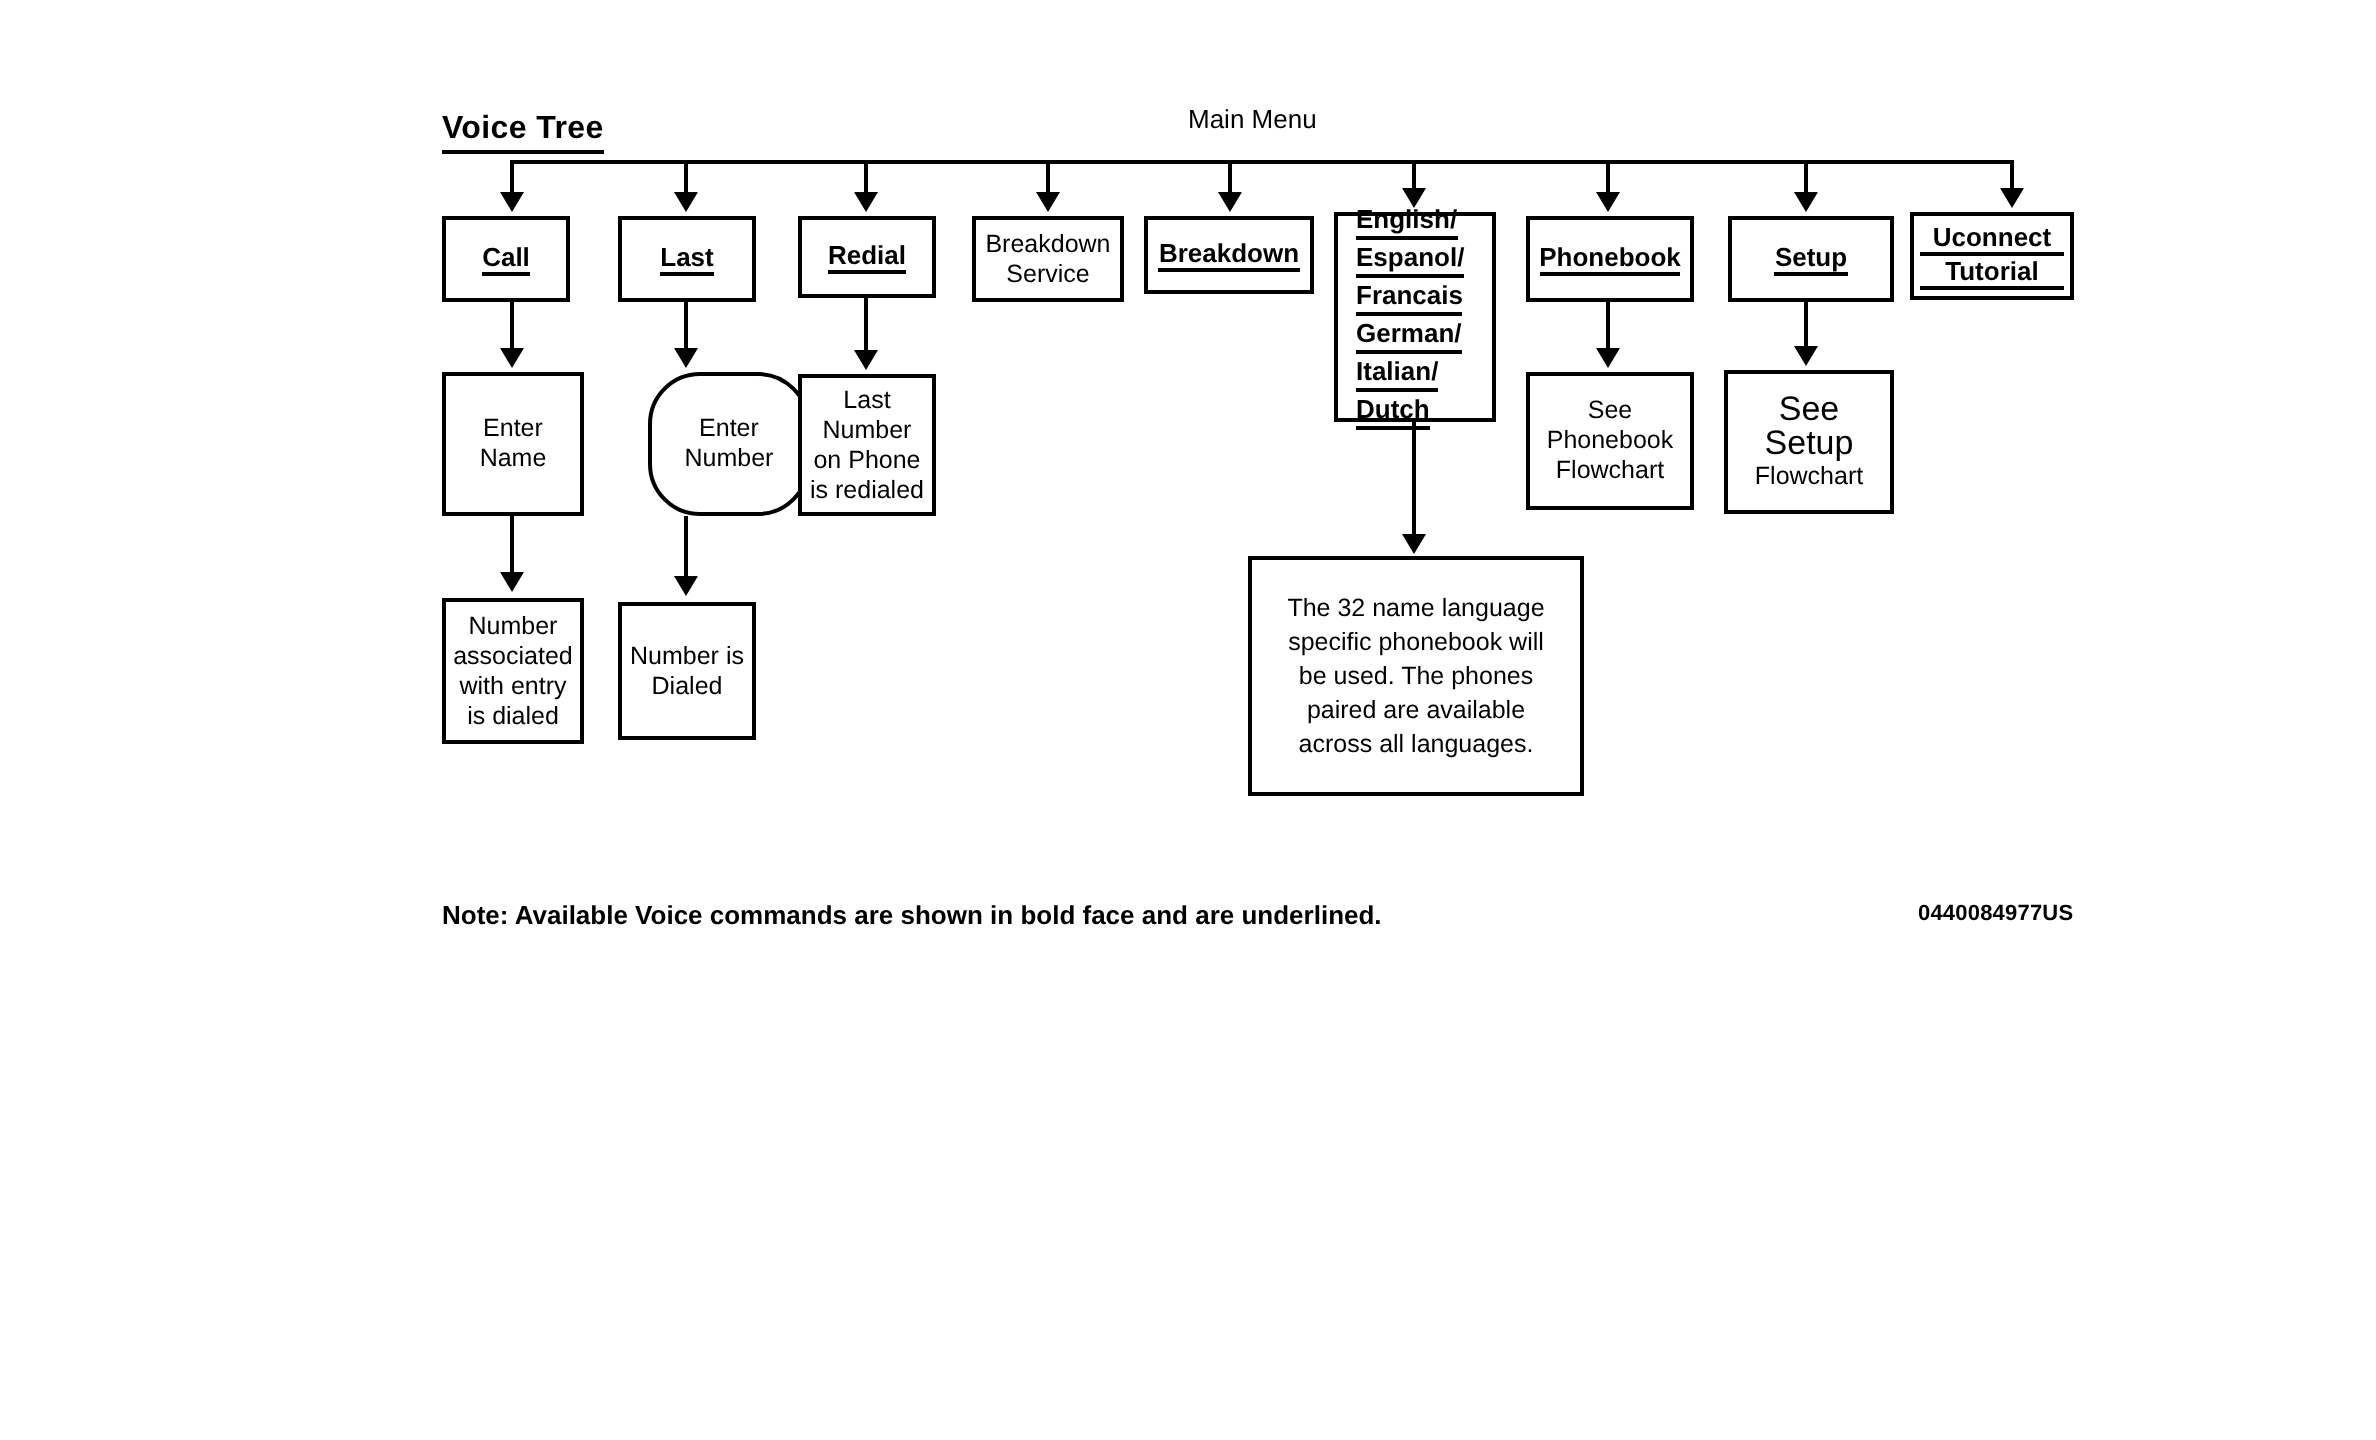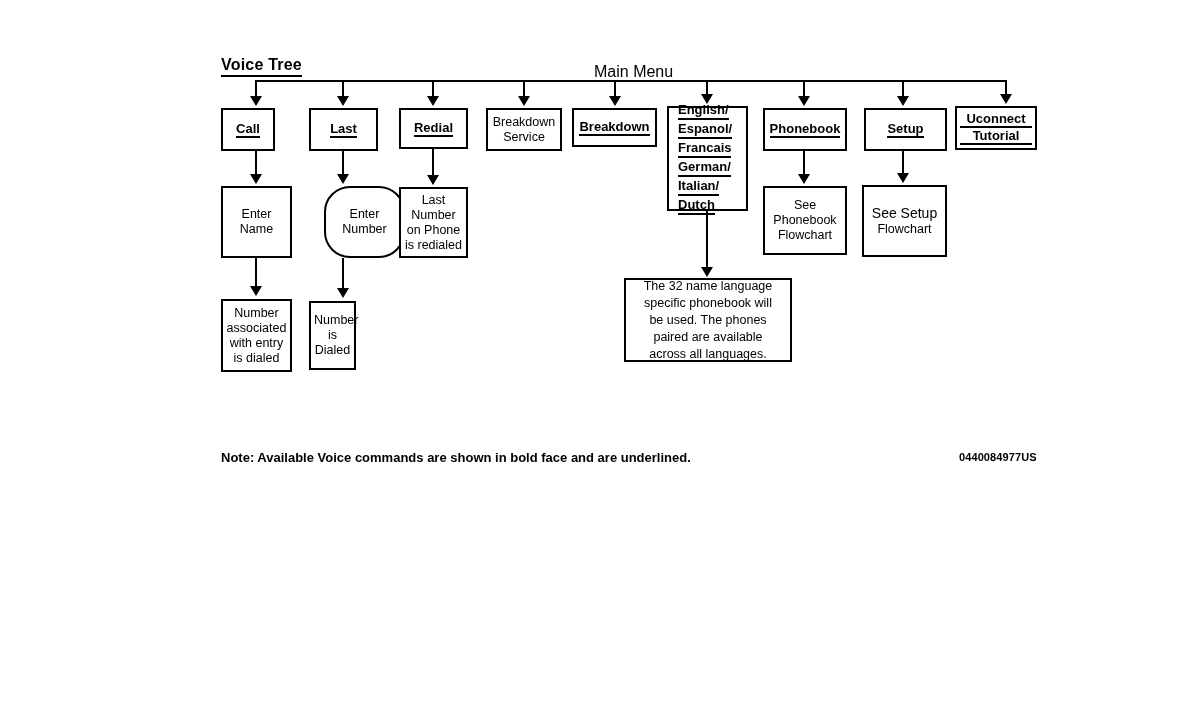--- a/index.html
+++ b/index.html
@@ -33,22 +33,22 @@
     font-weight: bold;
     letter-spacing: 0.2px;
     border-bottom: 2px solid #000;
     padding-bottom: 1px;
     line-height: 18px;
   }
 
   
   #main-menu-label {
     left: 560px;
-    top: 64px;
-    font-size: 16px;
+    top: 52px;
+    font-size: 13px;
     line-height: 15px;
   }
 
   
   .bus {
     background: #000;
   }
 
   
   .node {
@@ -172,21 +172,21 @@
 
   <div class="vline" style="left:769px; top:80px; height:18px;"></div>
   <div class="arrowhead" style="left:764px; top:96px;"></div>
 
   <div class="vline" style="left:868px; top:80px; height:18px;"></div>
   <div class="arrowhead" style="left:863px; top:96px;"></div>
 
   <div class="vline" style="left:971px; top:80px; height:16px;"></div>
   <div class="arrowhead" style="left:966px; top:94px;"></div>
 
-  <div class="abs node cmd" style="left:187px; top:108px; width:54px; height:43px;">
+  <div class="abs node cmd" style="left:187px; top:108px; width:64px; height:43px;">
     <span class="t">Call</span>
   </div>
 
   <div class="abs node cmd" style="left:275px; top:108px; width:69px; height:43px;">
     <span class="t">Last</span>
   </div>
 
   <div class="abs node cmd" style="left:365px; top:108px; width:69px; height:41px;">
     <span class="t">Redial</span>
   </div>
@@ -272,47 +272,47 @@
   <div class="abs node plain" style="left:729px; top:186px; width:84px; height:69px;">
     <span class="stack">
       <span>See</span>
       <span>Phonebook</span>
       <span>Flowchart</span>
     </span>
   </div>
 
   <div class="abs node plain" style="left:828px; top:185px; width:85px; height:72px;">
     <span class="stack">
-      <span style="font-size:14px;">See Setup</span>
+      <span style="font-size:17px;">See Setup</span>
       <span>Flowchart</span>
     </span>
   </div>
 
   <div class="vline" style="left:221px; top:258px; height:30px;"></div>
   <div class="arrowhead" style="left:216px; top:286px;"></div>
 
   <div class="vline" style="left:308px; top:258px; height:32px;"></div>
   <div class="arrowhead" style="left:303px; top:288px;"></div>
 
   <div class="abs node plain" style="left:187px; top:299px; width:71px; height:73px;">
     <span class="stack">
       <span>Number</span>
       <span>associated</span>
       <span>with entry</span>
       <span>is dialed</span>
     </span>
   </div>
 
-  <div class="abs node plain" style="left:275px; top:301px; width:47px; height:69px;">
+  <div class="abs node plain" style="left:275px; top:301px; width:69px; height:69px;">
     <span class="stack">
       <span>Number</span>
       <span>is Dialed</span>
     </span>
   </div>
 
-  <div class="abs textbox" style="left:590px; top:278px; width:168px; height:84px;">
+  <div class="abs textbox" style="left:590px; top:278px; width:168px; height:120px;">
     <span>The 32 name language specific phonebook will be used. The phones paired are available across all languages.</span>
   </div>
 
   <div class="abs" id="note">Note: Available Voice commands are shown in bold face and are underlined.</div>
   <div class="abs" id="partnum">0440084977US</div>
 
 </div>
 
 </body></html>

